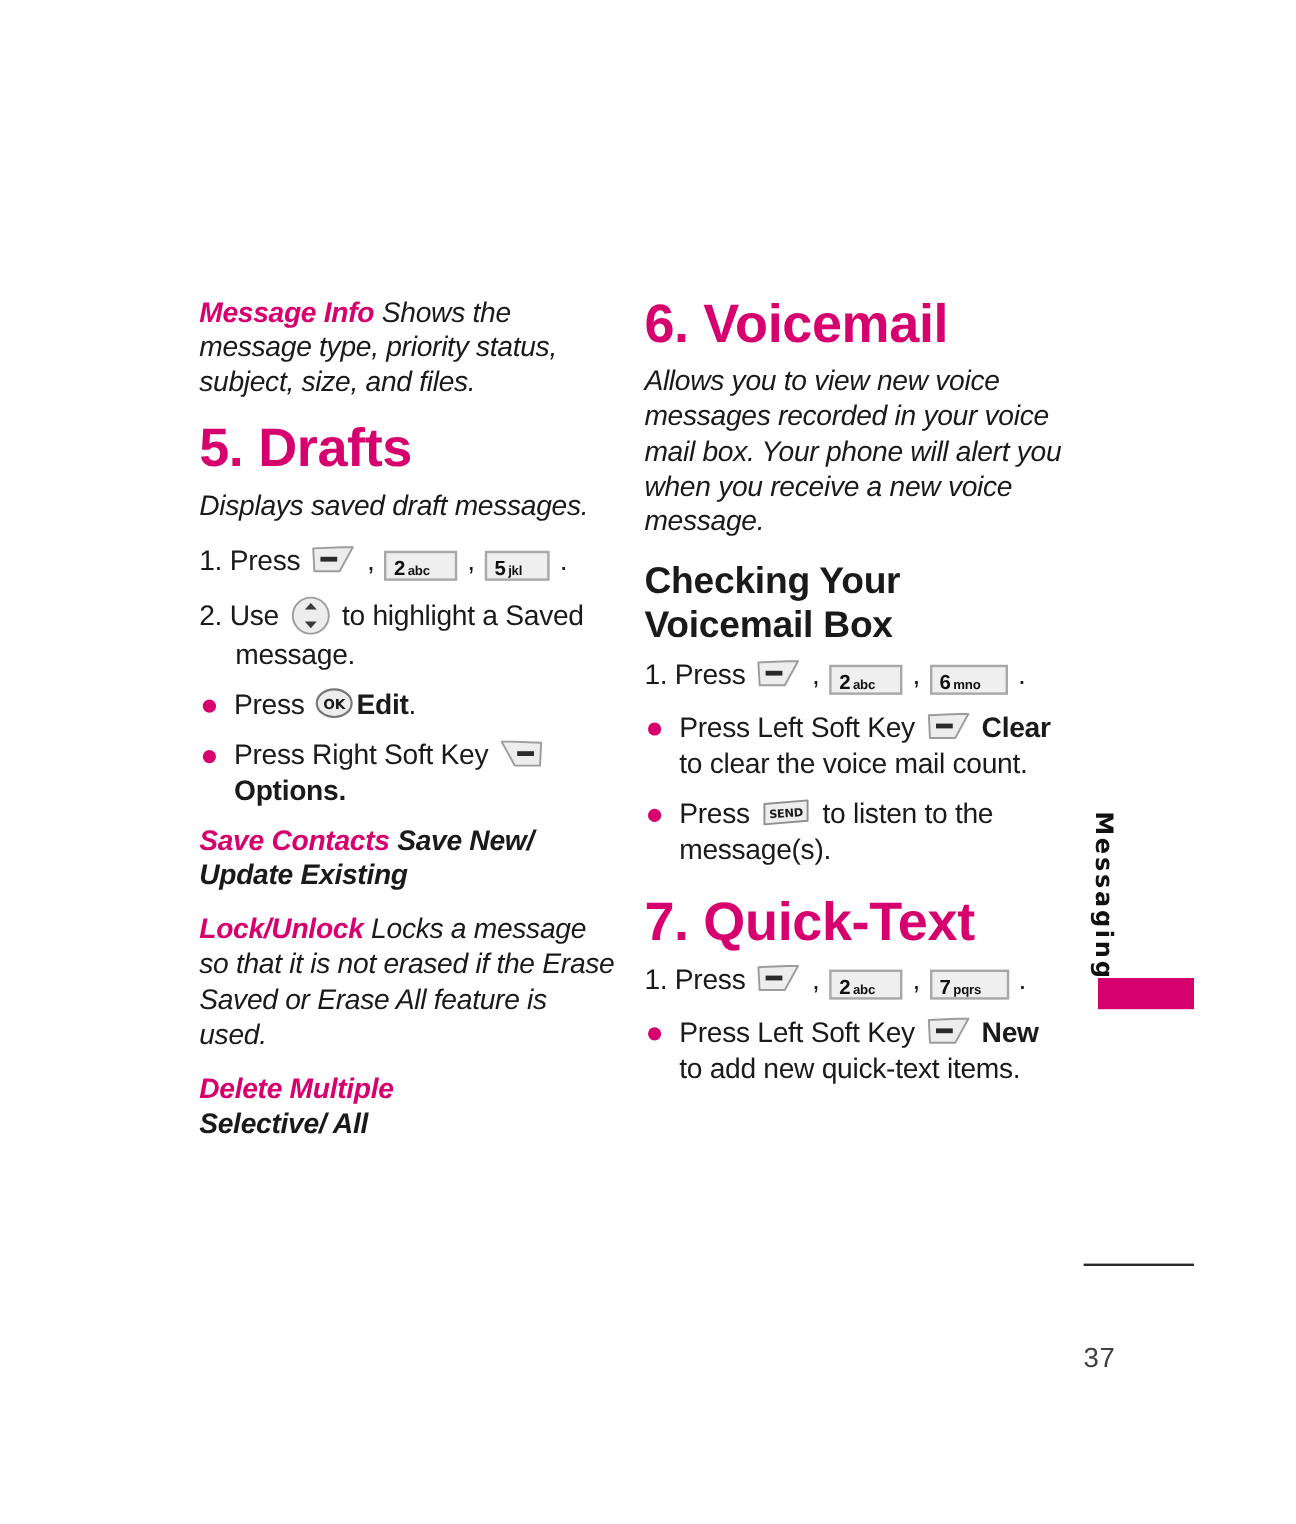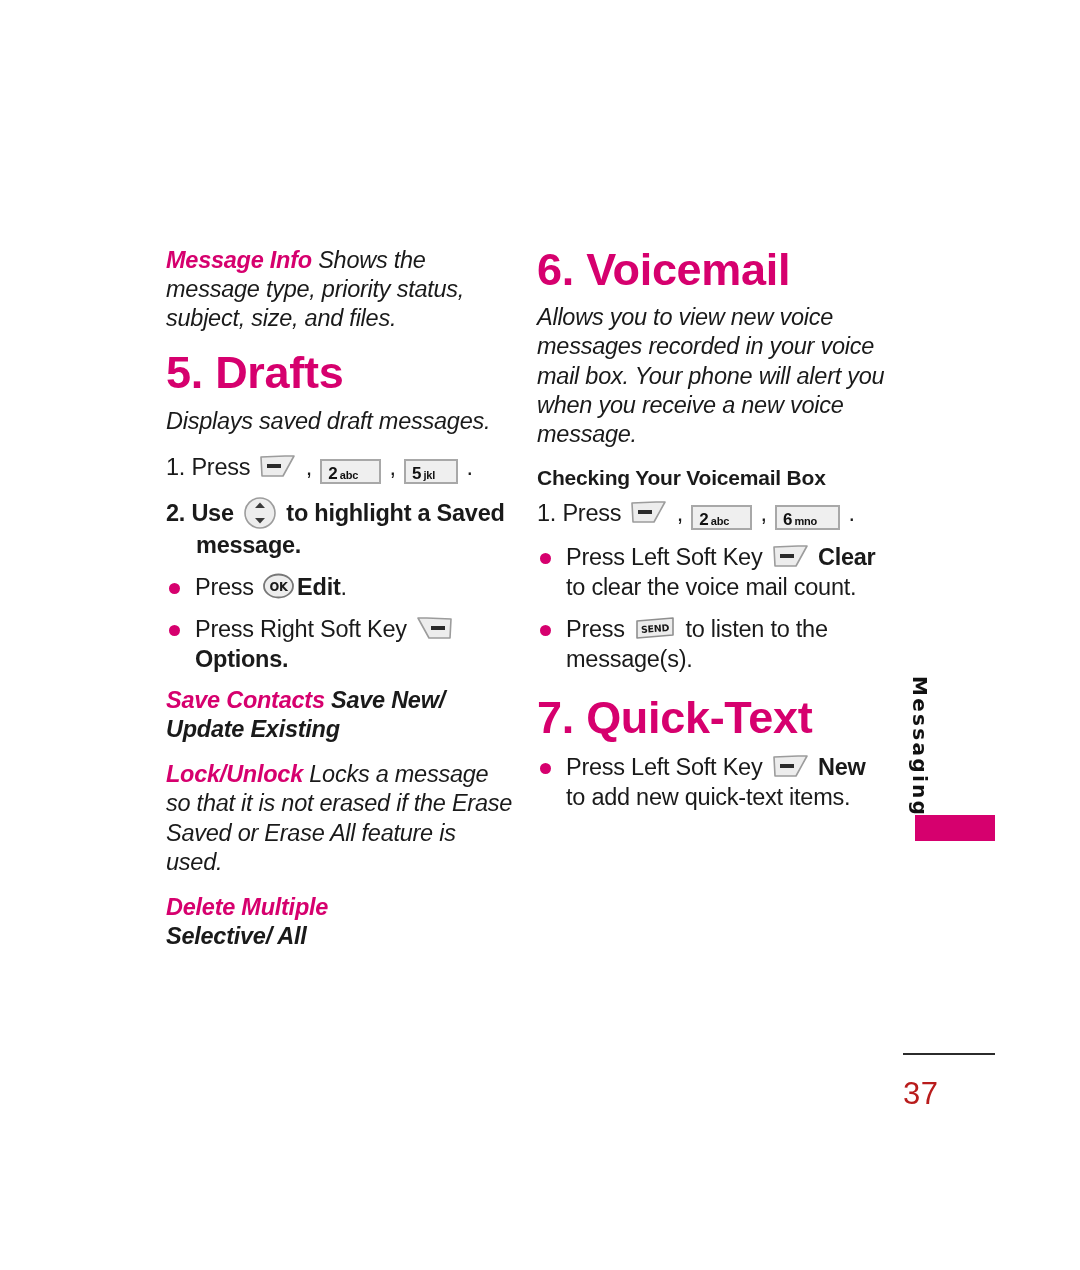--- a/index.html
+++ b/index.html
@@ -33,21 +33,21 @@
   
   .h-section {
     color: #d6006e;
     font-size: 45px;
     font-weight: 700;
     line-height: 1.05;
     letter-spacing: -0.3px;
     margin: 0 0 10px 0;
   }
   .h-sub {
-    font-size: 21px;
+    font-size: 31px;
     font-weight: 700;
     line-height: 1.2;
     margin: 0 0 8px 0;
     letter-spacing: -0.2px;
   }
   p.body {
     font-size: 23.5px;
     line-height: 1.24;
     margin: 0 0 16px 0;
     letter-spacing: -0.25px;
@@ -57,21 +57,21 @@
   .strong    { font-weight: 700; }
 
   
   .step {
     font-size: 23.5px;
     line-height: 1.28;
     margin: 0 0 12px 0;
     letter-spacing: -0.25px;
     display: block;
   }
-  .step-indent { padding-left: 30px; text-indent: -30px; font-weight: bold; }
+  .step-indent { padding-left: 30px; text-indent: -30px; }
 
   
   .bullet {
     position: relative;
     font-size: 23.5px;
     line-height: 1.28;
     margin: 0 0 12px 0;
     padding-left: 29px;
     letter-spacing: -0.25px;
   }
@@ -189,25 +189,25 @@
     position: absolute;
     left: 903px;
     top: 1053px;
     width: 92px;
     height: 2px;
     background: #2b2b2b;
   }
   .page-num {
     position: absolute;
     left: 903px;
-    top: 1078px;
+    top: 1120px;
     width: 92px;
-    font-size: 31px;
+    font-size: 23px;
     line-height: 1;
-    color: #b91c1c;
+    color: #404040;
     letter-spacing: 0.5px;
   }
 </style>
 </head>
 <body>
 
 <div class="page">
 
   <div class="col col-left">
 
@@ -321,20 +321,34 @@
           <path d="M3,5 L39,2 L39,19 L3,22 Z" fill="#ededed" stroke="#8f8f8f" stroke-width="1.6" stroke-linejoin="round"></path>
           <text x="21" y="16" font-family="DejaVu Sans, sans-serif" font-size="9.5" font-weight="700" fill="#1a1a1a" text-anchor="middle" transform="rotate(-4 21 13)">SEND</text>
         </svg>
       </span>
       <span>to listen to the message(s).</span>
     </p>
 
     <h2 class="h-section" style="margin-top:20px;">7. Quick-Text</h2>
 
 
+    <p class="step">
+      <span>1. Press</span>
+      <span class="icn key-soft">
+        <svg viewBox="0 0 37 26" width="37" height="26">
+          <path d="M2,4 L26,3 L35,3 L24,23 L3,23 Z" fill="#ededed" stroke="#9c9c9c" stroke-width="1.6" stroke-linejoin="round"></path>
+          <rect x="8" y="11" width="14" height="4" fill="#2b2b2b"></rect>
+        </svg>
+      </span>
+      <span>,</span>
+      <span class="icn key-num"><span class="kd">2</span><span class="kl">abc</span></span>
+      <span>,</span>
+      <span class="icn key-num"><span class="kd">7</span><span class="kl">pqrs</span></span>
+      <span>.</span>
+    </p>
 
     <p class="bullet">
       <span class="dot"></span>
       <span>Press Left Soft Key</span>
       <span class="icn key-soft">
         <svg viewBox="0 0 37 26" width="37" height="26">
           <path d="M2,4 L26,3 L35,3 L24,23 L3,23 Z" fill="#ededed" stroke="#9c9c9c" stroke-width="1.6" stroke-linejoin="round"></path>
           <rect x="8" y="11" width="14" height="4" fill="#2b2b2b"></rect>
         </svg>
       </span>

